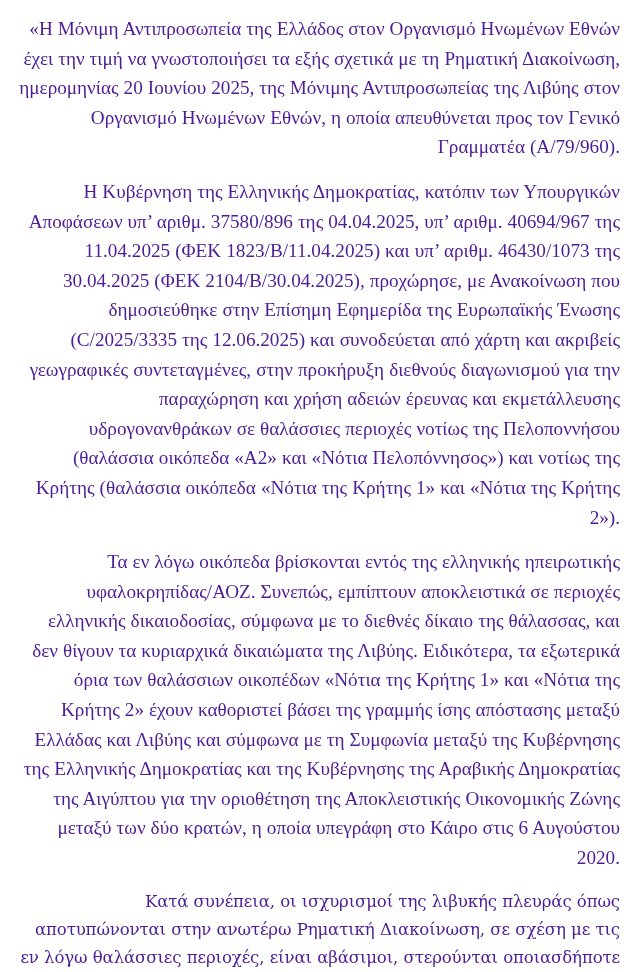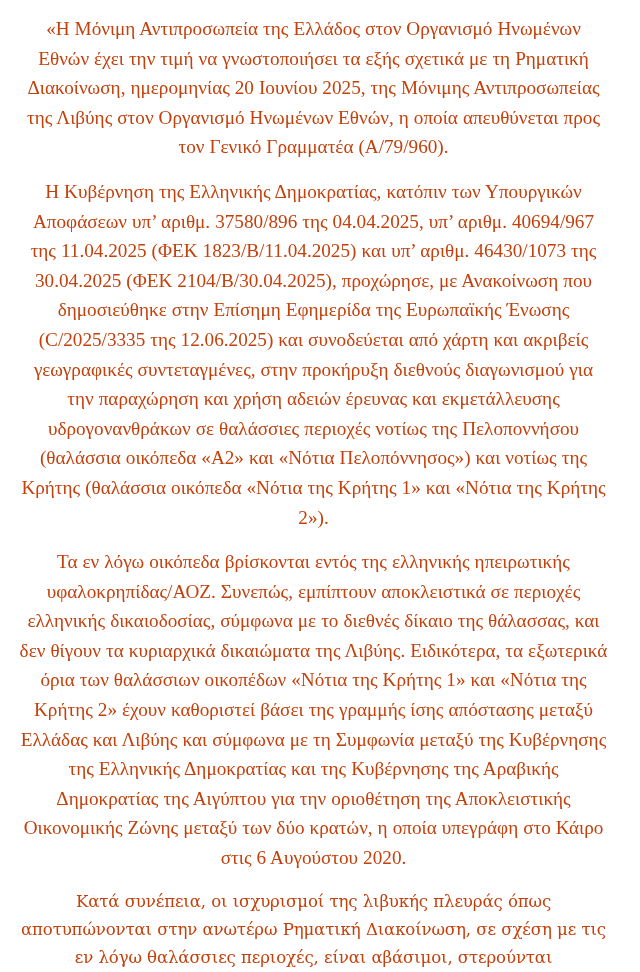--- a/index.html
+++ b/index.html
@@ -57,26 +57,26 @@
     user-select: none;
   }
 
   
   #article-body {
     position: relative;
     z-index: 1;
   }
 
   .paragraph {
-    margin: 0 12px 15px 0;
+    margin: 0 0 15px 0;
     font-size: 19.2px;
     line-height: 29.6px;
-    text-align: center;
+    text-align: right;
     word-spacing: 0.2px;
-    color: #c2410c;
+    color: #4c1d95;
   }
 
   .paragraph:last-child {
     margin-bottom: 0;
   }
 
   
   .paragraph.condensed {
     font-family: "DejaVu Serif", "Liberation Serif", serif;
     font-size: 16.6px;

